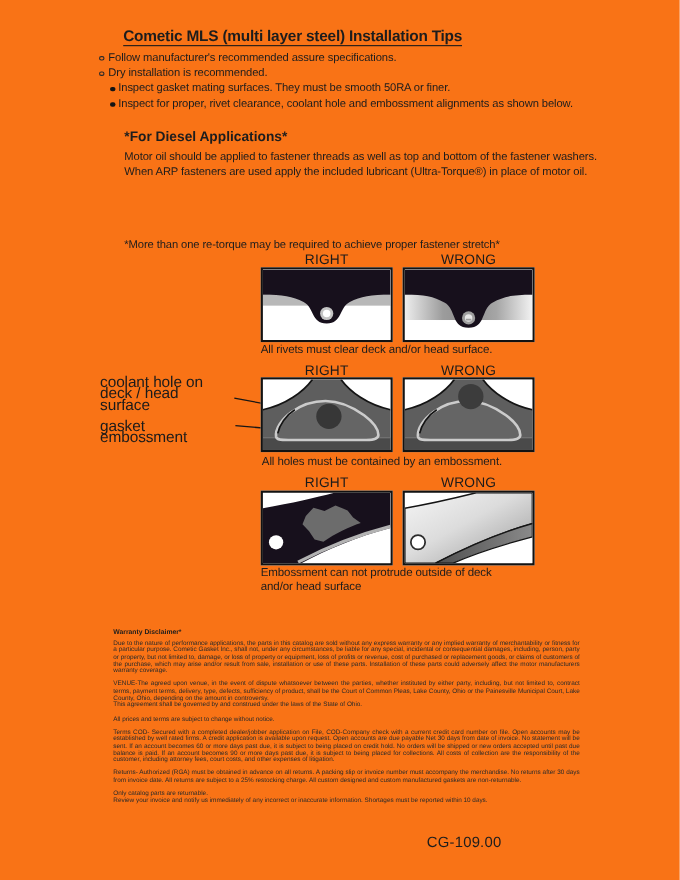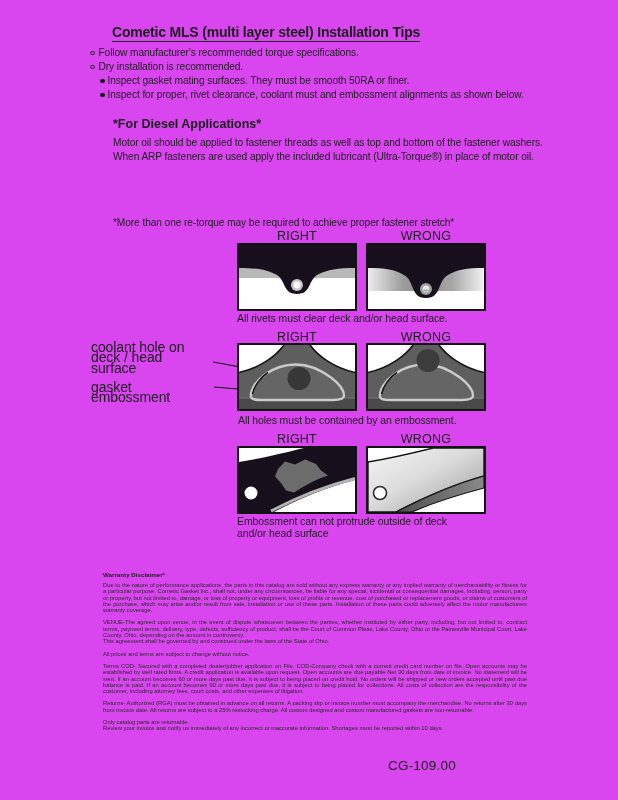--- a/index.html
+++ b/index.html
@@ -1,18 +1,18 @@
 <!DOCTYPE html>
 <html><head>
 <meta charset="utf-8">
 <style>
   * { margin:0; padding:0; box-sizing:border-box; }
   html,body { width:618px; height:800px; background:#ffffff; overflow:hidden;
               font-family:"Liberation Sans", sans-serif; color:#1d1d1d; }
-  .page { position:relative; width:618px; height:800px; background:#d946ef; }
+  .page { position:relative; width:618px; height:800px; background:#f97316; }
 
   .title { position:absolute; left:112px; top:24px; font-size:14px; font-weight:bold;
            letter-spacing:-0.2px; border-bottom:1.6px solid #1a1a1a; padding-bottom:1px; }
 
   .tips { position:absolute; left:90px; top:47px; width:520px; list-style:none; }
   .tips li { display:flex; align-items:flex-start; height:14px; font-size:10.2px; letter-spacing:-0.1px; }
   .tips li.l1 { margin-left:10px; }
   .ring { flex:0 0 auto; width:4.5px; height:4.5px; border:1px solid #2a2a2a; border-radius:50%;
           margin:3.5px 4px 0 0; }
   .dot  { flex:0 0 auto; width:4.5px; height:4.5px; background:#141414; border-radius:50%;
@@ -46,33 +46,33 @@
 </head>
 <body>
 
 <div class="page">
 
   <div class="title">Cometic MLS (multi layer steel) Installation Tips</div>
 
   <ul class="tips">
     <li class="l0">
       <span class="ring"></span>
-      <span>Follow manufacturer's recommended torque specifications.</span>
+      <span>Follow manufacturer's recommended assure specifications.</span>
     </li>
     <li class="l0">
       <span class="ring"></span>
       <span>Dry installation is recommended.</span>
     </li>
     <li class="l1">
       <span class="dot"></span>
       <span>Inspect gasket mating surfaces.  They must be smooth 50RA or finer.</span>
     </li>
     <li class="l1">
       <span class="dot"></span>
-      <span>Inspect for proper, rivet clearance, coolant must and embossment alignments as shown below.</span>
+      <span>Inspect for proper, rivet clearance, coolant hole and embossment alignments as shown below.</span>
     </li>
   </ul>
 
   <div class="diesel-head">*For Diesel Applications*</div>
   <div class="para p1">Motor oil should be applied to fastener threads as well as top and bottom of the fastener washers.
 When ARP fasteners are used apply the included lubricant (Ultra-Torque®) in place of motor oil.</div>
   <div class="para note">*More than one re-torque may be required to achieve proper fastener stretch*</div>
 
   <div class="fl" style="left:237px; top:229px;">RIGHT</div>
   <div class="fl" style="left:366px; top:229px;">WRONG</div>

